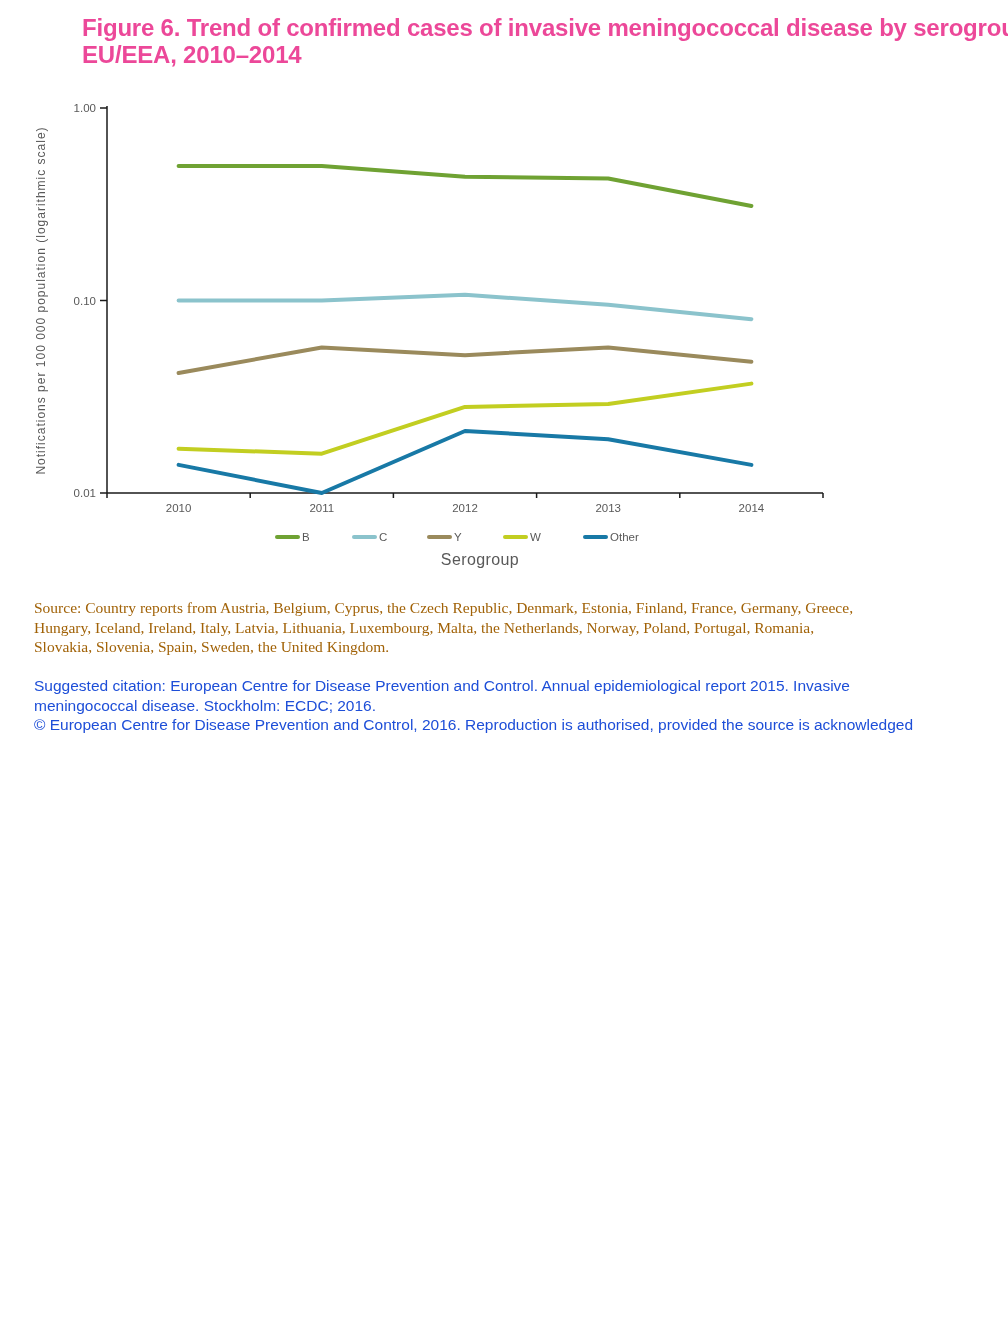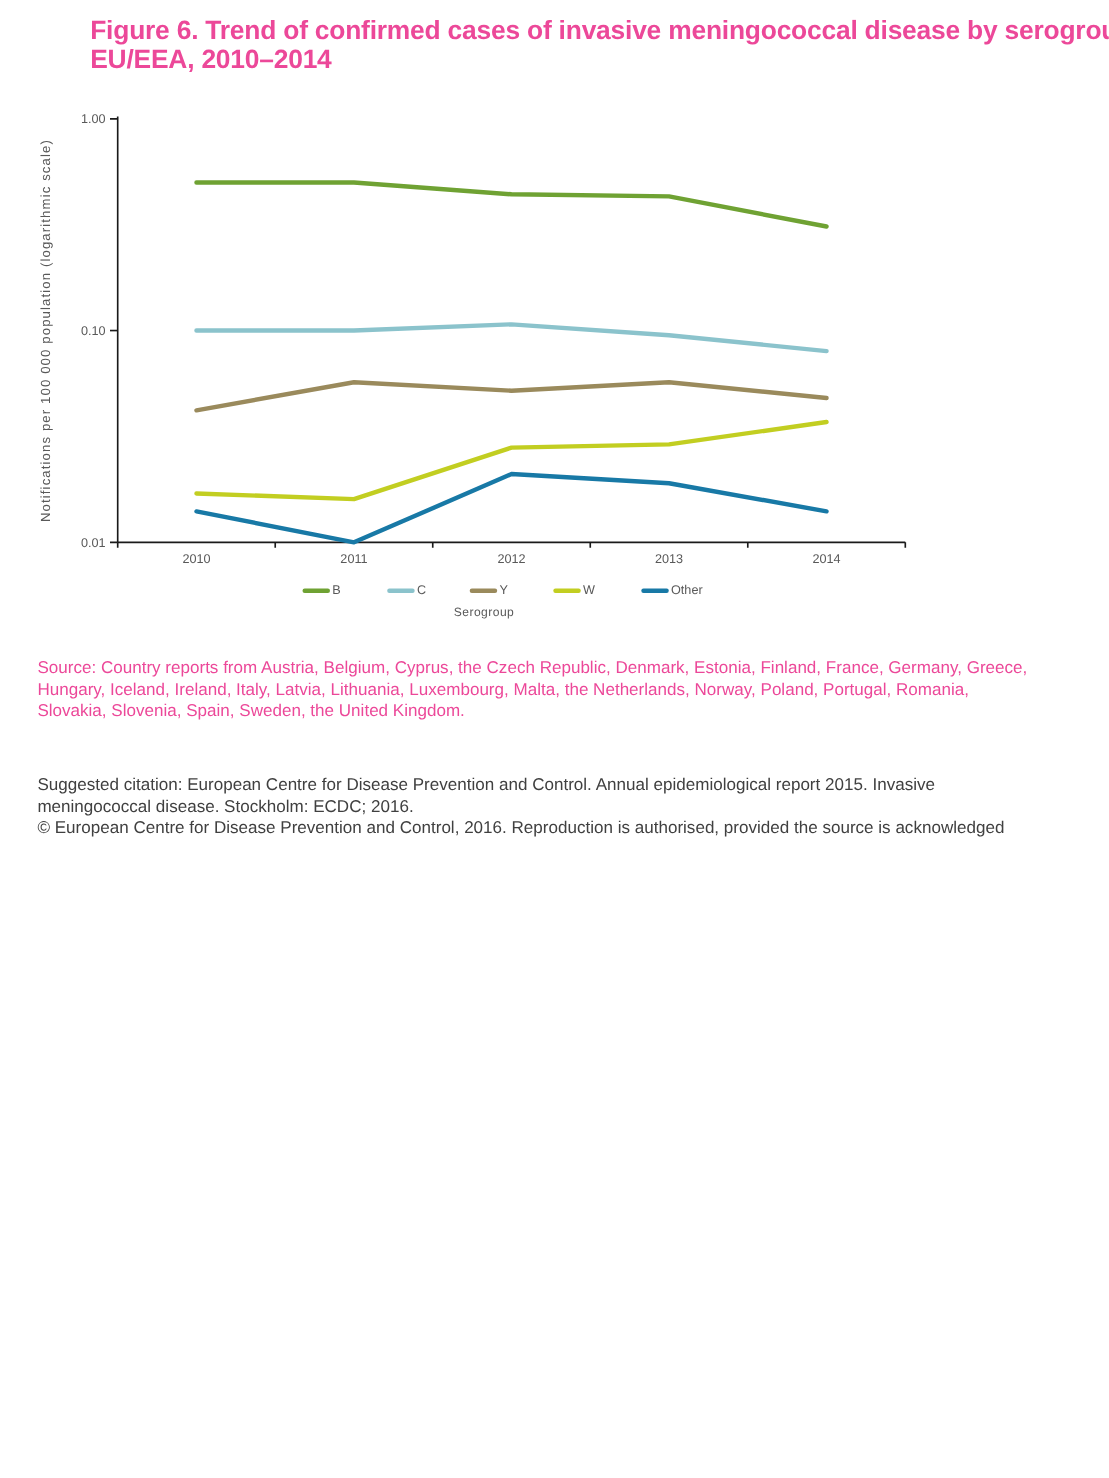--- a/index.html
+++ b/index.html
@@ -21,29 +21,29 @@
   .legend-item{position:absolute;top:0;display:flex;align-items:center;gap:2px;height:14px;}
   .legend-item:nth-of-type(1){left:275px;}
   .legend-item:nth-of-type(2){left:352px;}
   .legend-item:nth-of-type(3){left:427px;}
   .legend-item:nth-of-type(4){left:503px;}
   .legend-item:nth-of-type(5){left:583px;align-items:center;}
   .legend-swatch{width:25px;height:4px;border-radius:2px;display:inline-block;}
   .legend-label{font-size:11.5px;color:#595959;}
   .legend-title{
     position:absolute;left:0;top:456px;width:880px;text-align:center;
-    font-size:11px;color:#595959;letter-spacing:0.4px;
+    font-size:16px;color:#595959;letter-spacing:0.4px;padding-left:40px;
   }
   .source-text{
     position:absolute;left:34px;top:598px;width:960px;
-    font-size:15.5px;line-height:19.5px;white-space:pre-line;color:#ec4899;
+    font-size:15.5px;line-height:19.5px;white-space:pre-line;color:#a16207;font-family:Liberation Serif, serif;
   }
   .citation-text{
     position:absolute;left:34px;top:676px;width:960px;
-    font-size:15.5px;line-height:19.5px;white-space:pre-line;color:#404040;margin-top:28px;
+    font-size:15.5px;line-height:19.5px;white-space:pre-line;color:#1d4ed8;
   }
 </style>
 </head>
 <body>
 
 <div class="page-title">Figure 6. Trend of confirmed cases of invasive meningococcal disease by serogroup,
 EU/EEA, 2010–2014</div>
 
 <div class="chart-wrap">
   <svg id="chart-svg" width="880" height="430">

